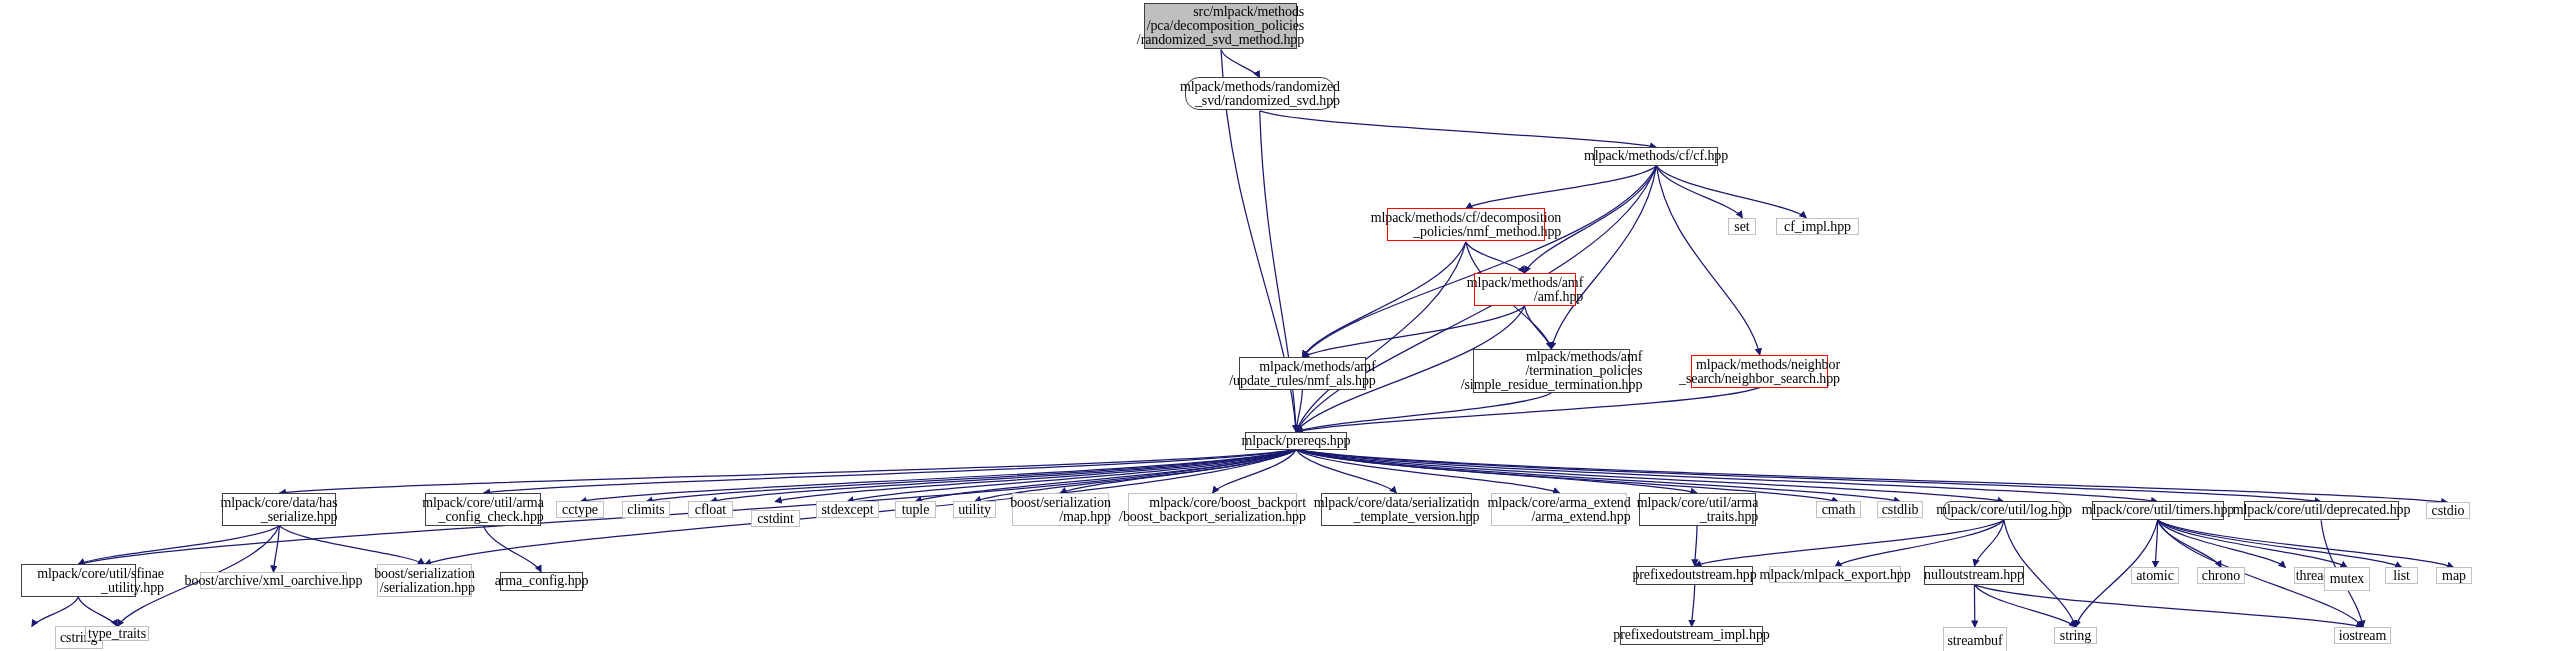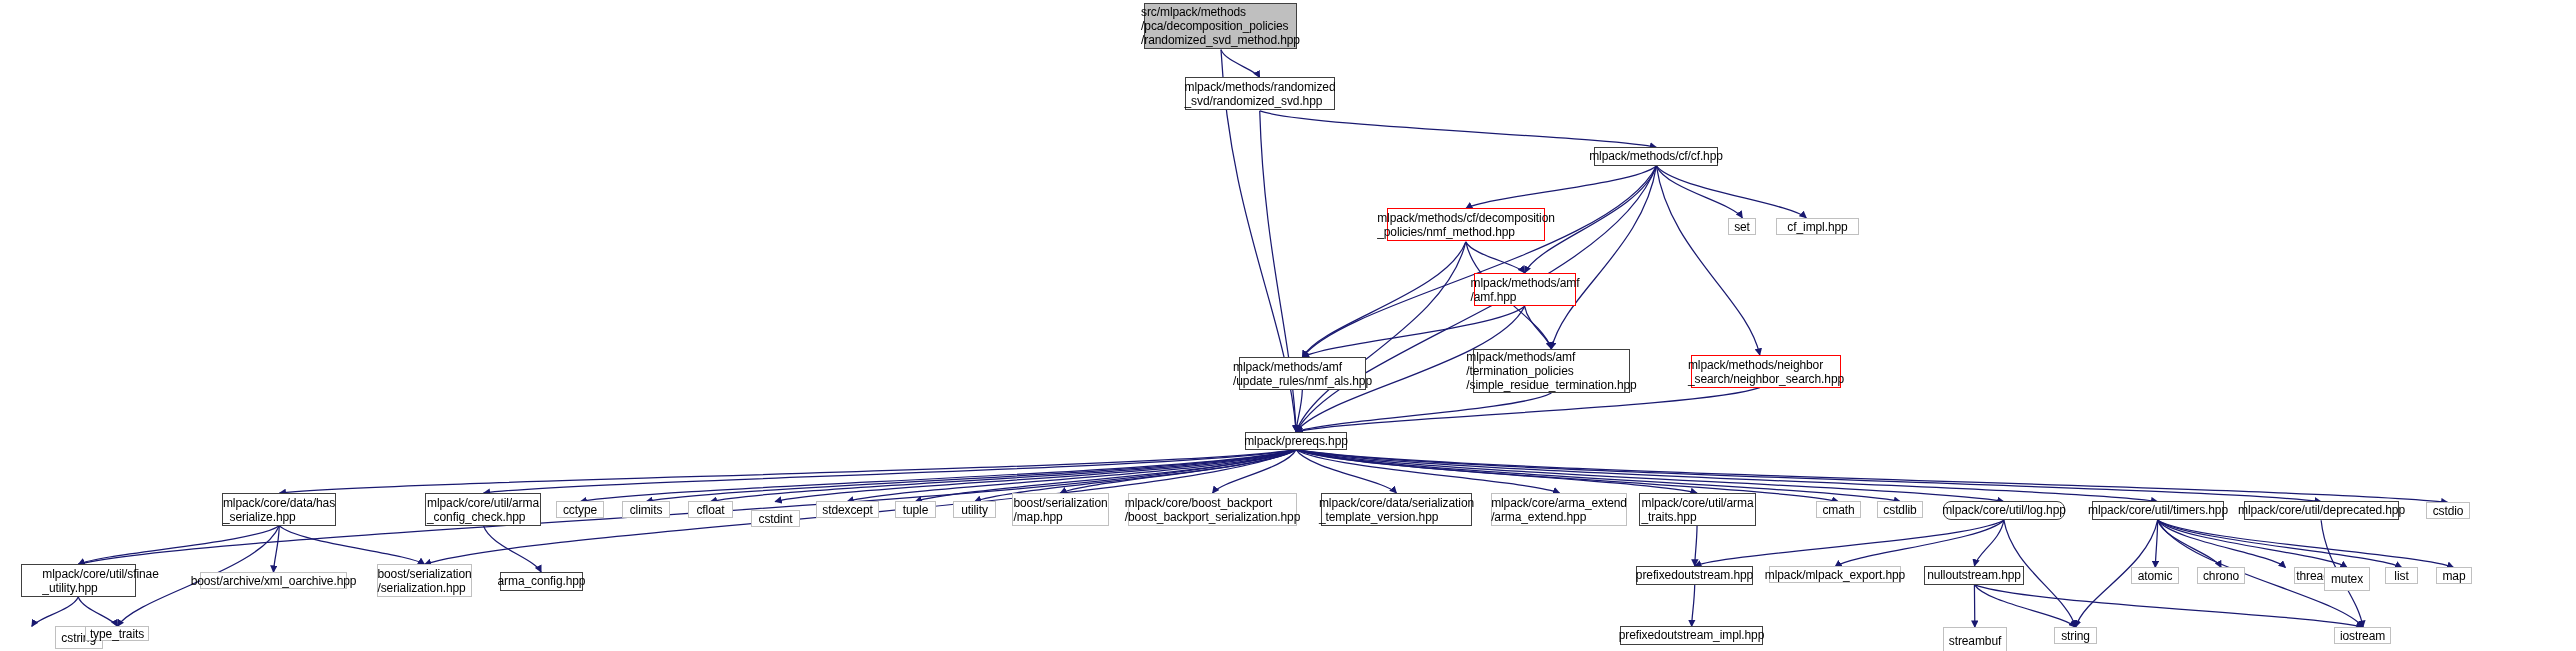--- a/index.html
+++ b/index.html
@@ -23,29 +23,30 @@
     width: 2576px;
     height: 652px;
     pointer-events: none;
   }
   .node {
     position: absolute;
     box-sizing: border-box;
     display: flex;
     align-items: center;
     justify-content: center;
-    text-align: left;
+    text-align: right;
     background: #ffffff;
     color: #000000;
-    font-size: 12px;
+    font-size: 14px;
     line-height: 14px;
     letter-spacing: -0.1px;
     white-space: pre-line;
     padding: 0.8px 3.9px;
     z-index: 5;
+    font-family: Liberation Serif, serif;
   }
   
   .node.sys {
     border: 0.8px solid #c0c0c0;
   }
   
   .node.proj {
     border: 1.5px solid #404040;
   }
   
@@ -137,35 +138,35 @@
         <path d="M 2785 671 C 2830.84 698.45, 3121.16 713.7, 3167 732" marker-end="url(#arrow)"></path>
         <path d="M 2785 671 C 2772.28 733.1, 2691.72 767.6, 2679 809" marker-end="url(#arrow)"></path>
         <path d="M 2785 671 C 2816.8 733.1, 3018.2 767.6, 3050 809" marker-end="url(#arrow)"></path>
         <path d="M 2996 671 C 3002.48 733.1, 3043.52 767.6, 3050 809" marker-end="url(#arrow)"></path>
       </g>
   </svg>
   <div id="node-layer">
       <div class="node root" style="left: 1144px; top: 3.1px; width: 153px; height: 46px;">src/mlpack/methods
 /pca/decomposition_policies
 /randomized_svd_method.hpp</div>
-      <div class="node proj" style="left: 1185px; top: 77px; width: 150px; height: 33px;">mlpack/methods/randomized
+      <div class="node proj" style="left: 1185px; top: 77px; width: 150px; height: 33px; border-radius: 14px;">mlpack/methods/randomized
 _svd/randomized_svd.hpp</div>
       <div class="node proj" style="left: 1594px; top: 147px; width: 124px; height: 18.6px;">mlpack/methods/cf/cf.hpp</div>
       <div class="node red" style="left: 1387px; top: 208px; width: 158px; height: 33px;">mlpack/methods/cf/decomposition
 _policies/nmf_method.hpp</div>
       <div class="node sys" style="left: 1728px; top: 218px; width: 28px; height: 17px;">set</div>
       <div class="node sys" style="left: 1776px; top: 218px; width: 83px; height: 17px;">cf_impl.hpp</div>
       <div class="node red" style="left: 1474px; top: 273px; width: 102px; height: 33px;">mlpack/methods/amf
 /amf.hpp</div>
       <div class="node proj" style="left: 1239px; top: 357px; width: 127px; height: 33px;">mlpack/methods/amf
 /update_rules/nmf_als.hpp</div>
       <div class="node proj" style="left: 1473px; top: 349px; width: 157px; height: 44px;">mlpack/methods/amf
 /termination_policies
 /simple_residue_termination.hpp</div>
-      <div class="node red" style="left: 1691px; top: 355px; width: 150px; height: 33px;">mlpack/methods/neighbor
+      <div class="node red" style="left: 1691px; top: 355px; width: 137px; height: 33px;">mlpack/methods/neighbor
 _search/neighbor_search.hpp</div>
       <div class="node proj" style="left: 1245px; top: 432px; width: 102px; height: 18px;">mlpack/prereqs.hpp</div>
       <div class="node proj" style="left: 222px; top: 493px; width: 114px; height: 33px;">mlpack/core/data/has
 _serialize.hpp</div>
       <div class="node proj" style="left: 425px; top: 493px; width: 116px; height: 33px;">mlpack/core/util/arma
 _config_check.hpp</div>
       <div class="node sys" style="left: 556px; top: 501px; width: 48px; height: 17px;">cctype</div>
       <div class="node sys" style="left: 622px; top: 501px; width: 48px; height: 17px;">climits</div>
       <div class="node sys" style="left: 688px; top: 501px; width: 45px; height: 17px;">cfloat</div>
       <div class="node sys" style="left: 751px; top: 510px; width: 49px; height: 17px;">cstdint</div>

